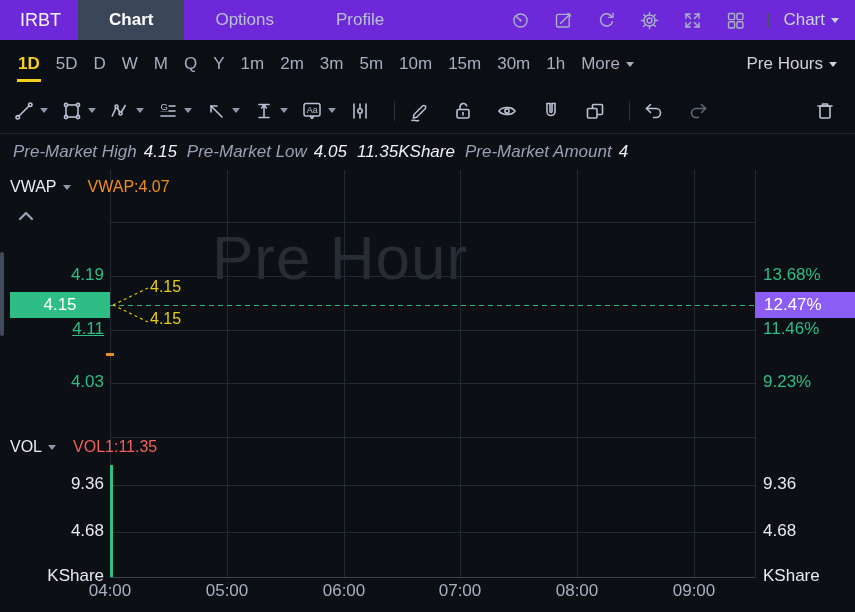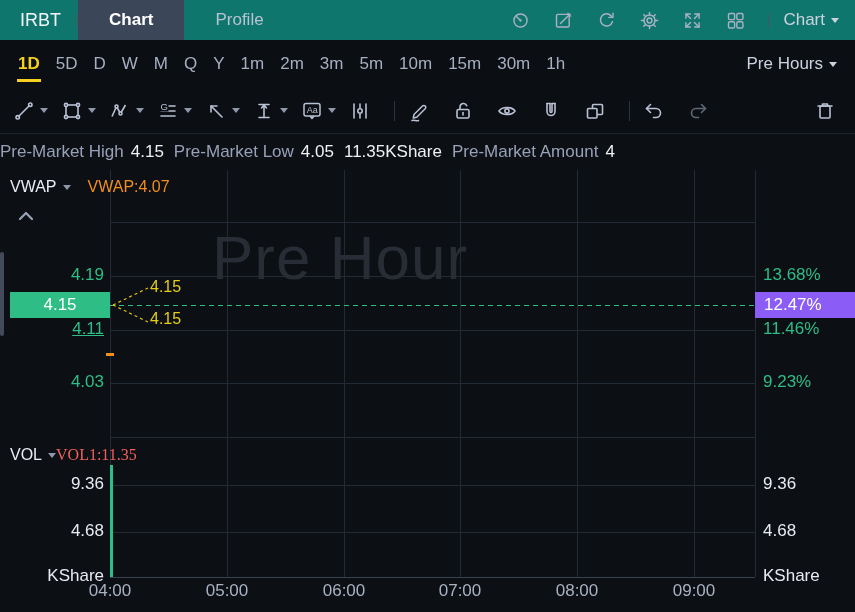--- a/index.html
+++ b/index.html
@@ -7,21 +7,21 @@
   body {
     width:855px; height:612px; overflow:hidden;
     background:#0c0f14; font-family:"Liberation Sans","DejaVu Sans",sans-serif;
     -webkit-font-smoothing:antialiased;
   }
   .caret { display:inline-block; width:0; height:0;
     border-left:4px solid transparent; border-right:4px solid transparent;
     border-top:5px solid currentColor; margin-left:6px; vertical-align:middle; }
 
   
-  .topbar { height:40px; background:#0f766e; display:flex; align-items:center;
+  .topbar { height:40px; background:#6d28d9; display:flex; align-items:center;
     color:#b9c2d4; font-size:17px; }
   .symbol { color:#f2f5fa; font-size:18px; margin-left:20px; }
   .vline { width:1px; height:15px; background:#4a5468; margin-left:16px; }
   .tab { height:40px; line-height:40px; padding:0 31px; cursor:pointer; }
   .tab.active { background:#3b4659; color:#ffffff; font-weight:bold; }
   .topbar-right { display:flex; align-items:center; margin-left:auto; color:#a9b2c5; }
   .tb-icon { margin-right:22px; display:flex; align-items:center; cursor:pointer; }
   .tb-icon svg { display:block; }
   .chart-menu { color:#ccd3e0; margin:0 16px 0 14px; display:flex; align-items:center; cursor:pointer; }
 
@@ -39,21 +39,21 @@
   .toolbar { height:46px; background:#0b0e13; display:flex; align-items:center;
     padding:0 12px; color:#b9c1d4; border-bottom:1px solid #1c232e; }
   .tool { display:flex; align-items:center; margin-right:12px; cursor:pointer; }
   .tool .caret { margin-left:4px; color:#8f98ab; border-top-width:5px; }
   .tool-single { margin-right:20px; cursor:pointer; display:flex; align-items:center; }
   .tdiv { width:1px; height:20px; background:#2a3240; margin:0 12px 0 2px; }
   .dim { color:#5f6877; }
 
   
   .infobar { height:36px; display:flex; align-items:center; font-size:17px;
-    padding-left:0; white-space:nowrap; overflow:hidden; background:#0c0f14; }
+    padding-left:13px; white-space:nowrap; overflow:hidden; background:#0c0f14;font-style:italic; }
   .info-label { color:#98a1b7; margin-right:7px; }
   .info-value { color:#eef1f6; margin-right:10px; }
 
   
   .chart { position:relative; width:855px; height:442px; background:#0c0f14; }
   .overlay { position:absolute; left:0; top:0; }
   .ind { position:absolute; display:flex; align-items:center; font-size:16px; }
   .ind .name { color:#e9edf3; cursor:pointer; }
   .ind .caret { color:#8f98ab; }
   .axis-l { position:absolute; left:0; width:104px; text-align:right;
@@ -75,20 +75,21 @@
   .scrollstrip { position:absolute; left:0; top:82px; width:4px; height:84px;
     background:#434b5b; border-radius:2px; }
 </style>
 </head>
 <body>
 
 <div class="topbar">
   <span class="symbol">IRBT</span>
   <span class="vline"></span>
   <span class="tab active">Chart</span>
+  <span class="tab">Options</span>
   <span class="tab">Profile</span>
 
   <div class="topbar-right">
     <span class="tb-icon">
       <svg width="21" height="21" viewBox="0 0 24 24" fill="none" stroke="currentColor" stroke-width="1.6" stroke-linecap="round">
         <circle cx="12" cy="12" r="7.5"></circle>
           <line x1="12" y1="12" x2="7.6" y2="7.6"></line>
           <circle cx="12" cy="12" r="1.3" fill="currentColor" stroke="none"></circle>
       </svg>
     </span>
@@ -149,20 +150,24 @@
   <span class="tf">Q</span>
   <span class="tf">Y</span>
   <span class="tf">1m</span>
   <span class="tf">2m</span>
   <span class="tf">3m</span>
   <span class="tf">5m</span>
   <span class="tf">10m</span>
   <span class="tf">15m</span>
   <span class="tf">30m</span>
   <span class="tf">1h</span>
+  <span class="tf-more">
+    <span>More</span>
+    <span class="caret"></span>
+  </span>
   <span class="session">
     <span>Pre Hours</span>
     <span class="caret"></span>
   </span>
 </div>
 
 <div class="toolbar">
   <span class="tool">
     <svg width="24" height="24" viewBox="0 0 24 24" fill="none" stroke="currentColor" stroke-width="1.6" stroke-linecap="round">
       <line x1="7" y1="17" x2="17" y2="7"></line>
@@ -355,24 +360,24 @@
   <div class="axis-l" style="top:202px;">4.03</div>
 
   <div class="axis-r" style="top:95px;">13.68%</div>
   <div class="pct-box">12.47%</div>
   <div class="axis-r" style="top:149px;">11.46%</div>
   <div class="axis-r" style="top:202px;">9.23%</div>
 
   <div class="ylab" style="top:108px;">4.15</div>
   <div class="ylab" style="top:140px;">4.15</div>
 
-  <div class="ind" style="left:10px; top:276px;justify-content:flex-end;">
+  <div class="ind" style="left:10px; top:268px;justify-content:flex-end;">
     <span class="name">VOL</span>
     <span class="caret"></span>
-    <span style="color:#f0605c; margin-left:0;font-family:Liberation Serif, serif;">VOL1:11.35</span>
+    <span style="color:#f0605c; margin-left:17px;">VOL1:11.35</span>
   </div>
 
   <div class="vax left" style="top:304px;">9.36</div>
   <div class="vax left" style="top:351px;">4.68</div>
   <div class="vax left" style="top:396px;">KShare</div>
   <div class="vax right" style="top:304px;">9.36</div>
   <div class="vax right" style="top:351px;">4.68</div>
   <div class="vax right" style="top:396px;">KShare</div>
 
   <div class="tlab" style="left:70px;">04:00</div>

